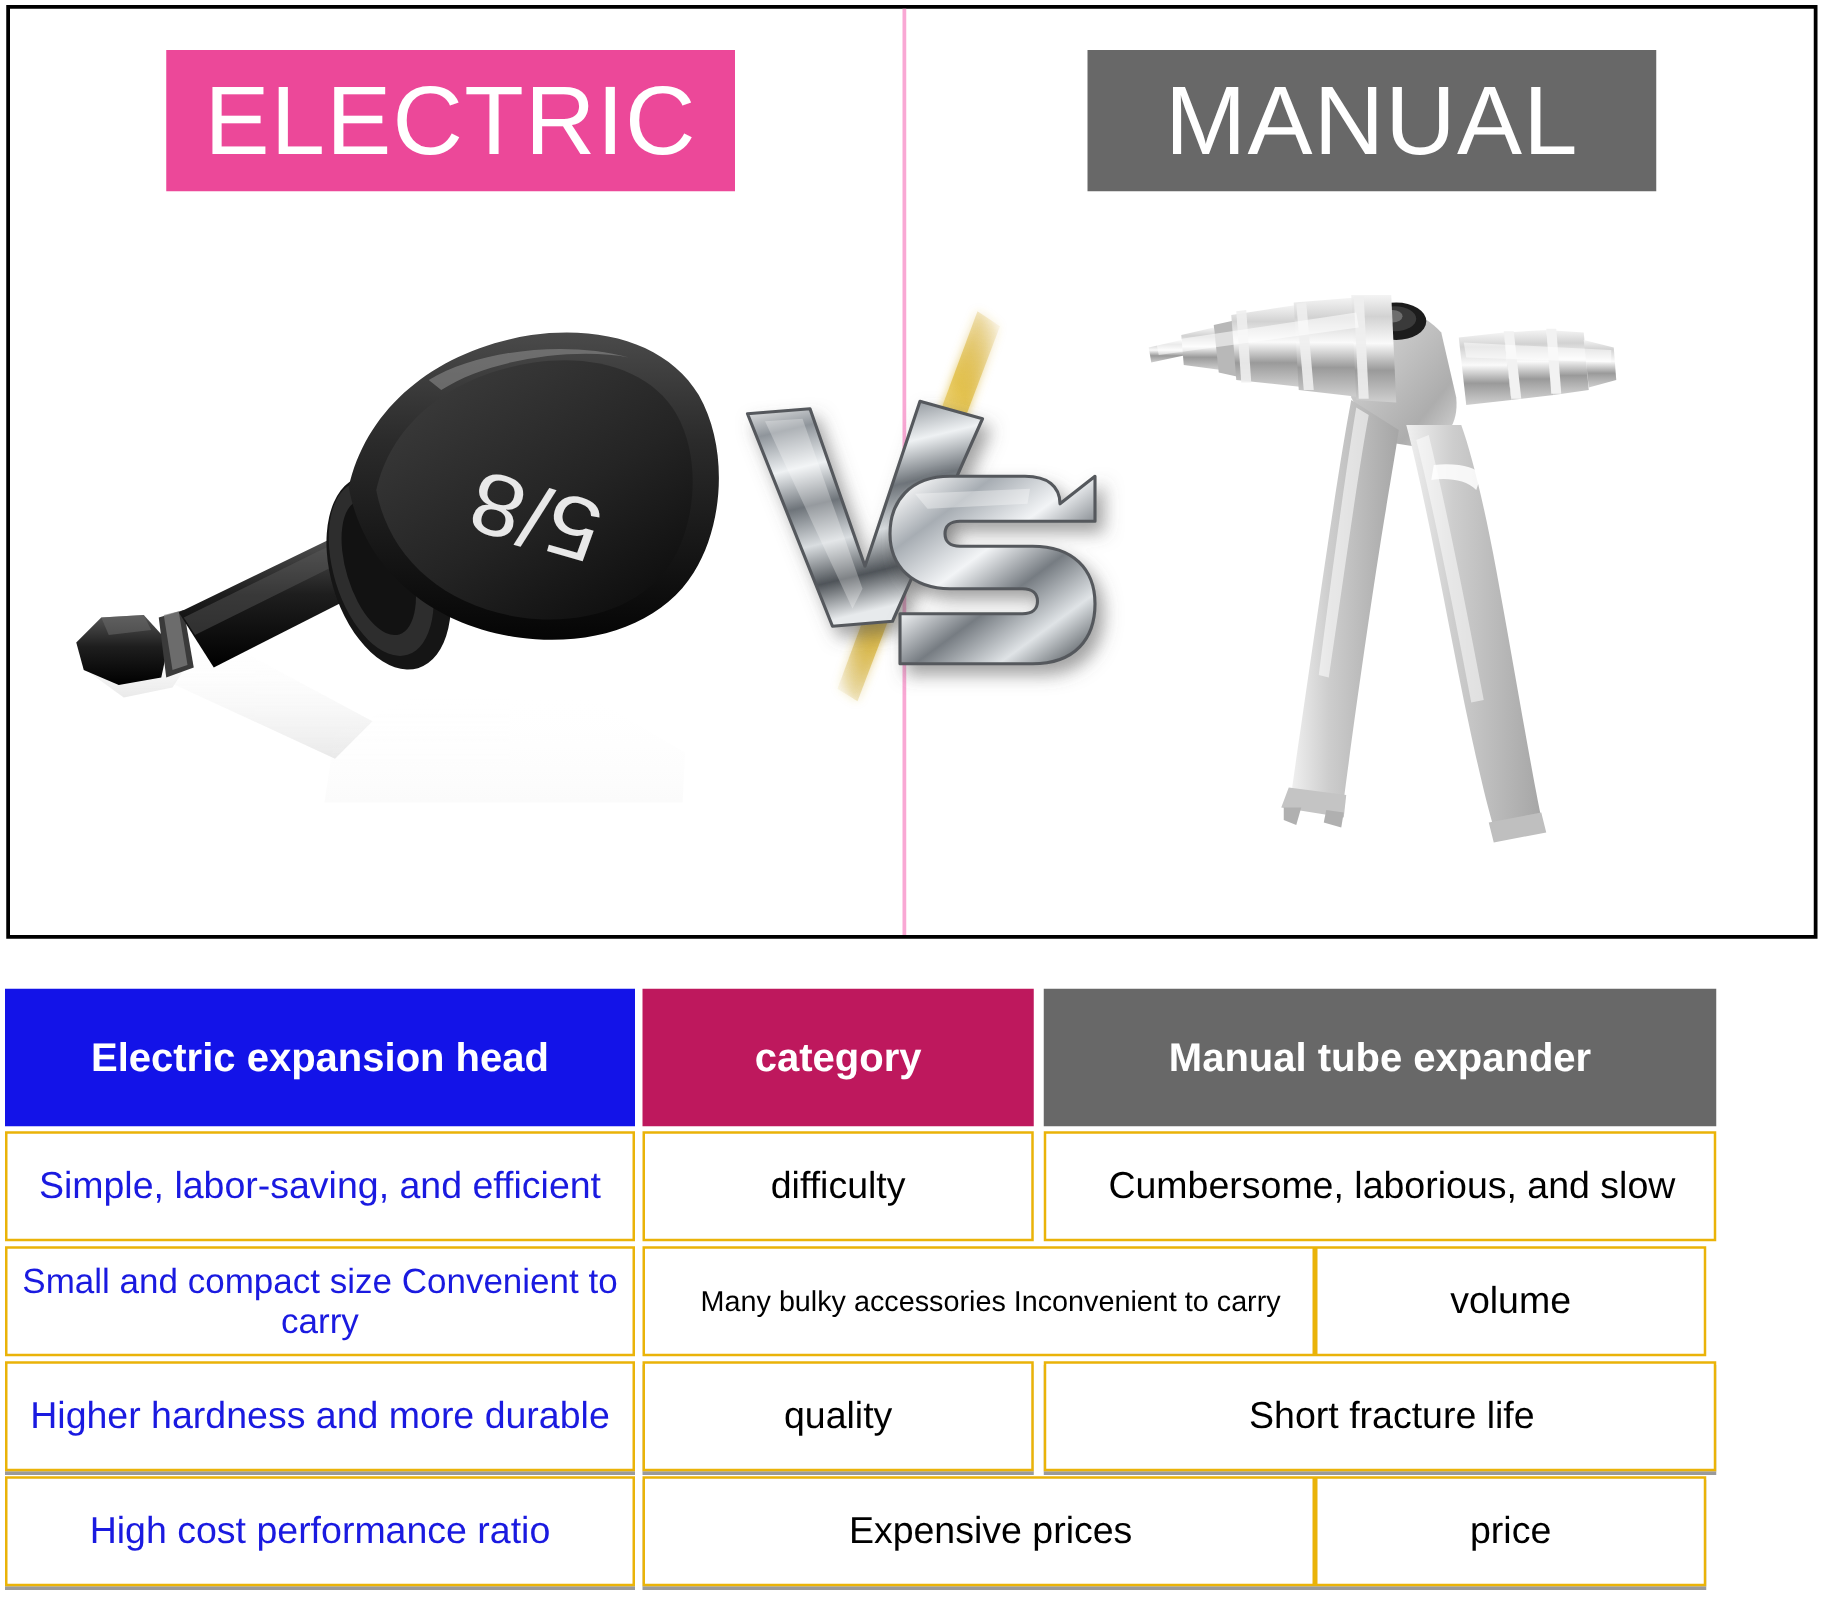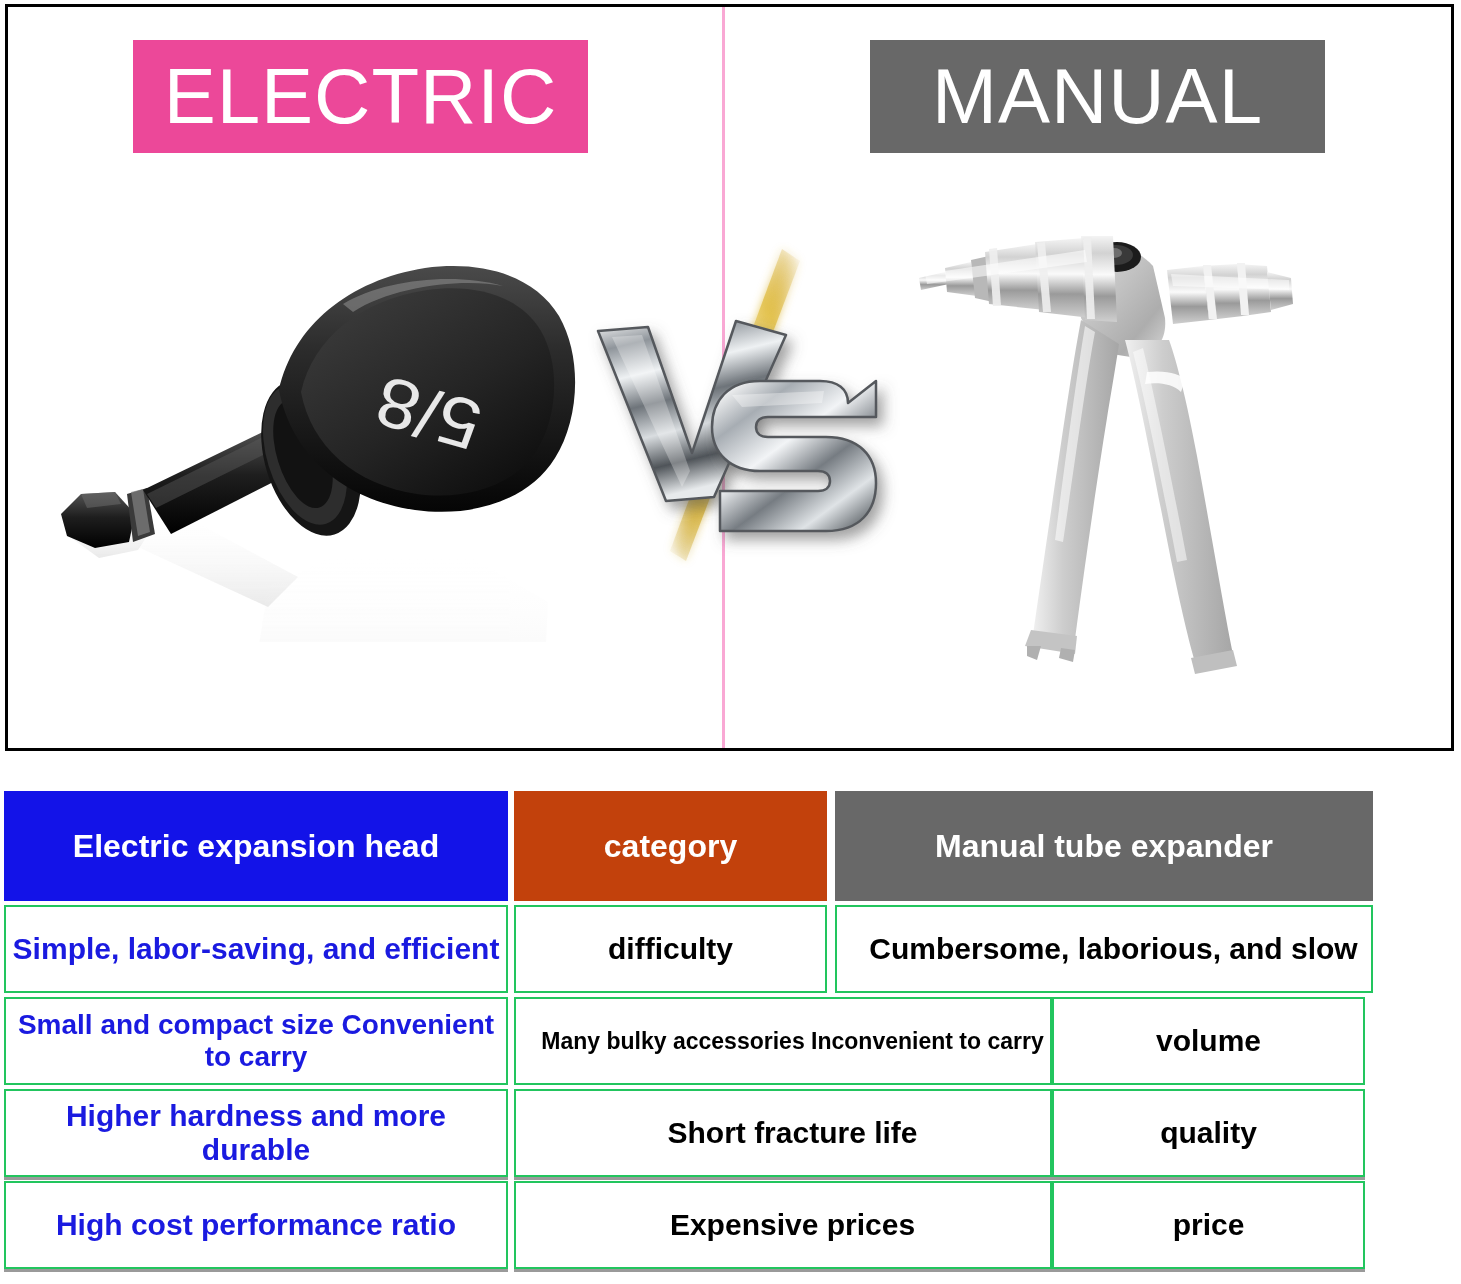--- a/index.html
+++ b/index.html
@@ -85,30 +85,30 @@
 
   
   .header-row{height:110px;}
   .header-row .cell{
     color:#ffffff;
     font-weight:bold;
     font-size:32px;
     letter-spacing:0px;
   }
   #hdr-left {background:#1313e8;}
-  #hdr-mid  {background:#c2410c;}
+  #hdr-mid  {background:#be185d;}
   #hdr-right{background:#686868;}
 
   
   .data-row{height:88px;}
   .data-row .cell{
     background:#ffffff;
-    border:2px solid #22c55e;
+    border:2px solid #eab308;
     font-size:30px;
-    font-weight:700;
+    font-weight:400;
   }
   .data-row .cell.left-cell { color:#1a1ae0; }
   .data-row .cell.mid-cell  { color:#000000; }
   .data-row .cell.right-cell{ color:#000000;padding-left:25px; }
 
   .row-r1 .cell{font-size:30px;}
   .row-r2 .cell.left-cell{font-size:28px;}
   .row-r2 .cell.right-cell{font-size:23px;}
   .row-r3 .cell{font-size:30px;}
   .row-r4 .cell{font-size:30px;}
@@ -356,22 +356,22 @@
   </div>
 
   <div class="table-row data-row row-r2">
     <div class="cell col-left left-cell">Small and compact size Convenient to carry</div>
     <div class="cell col-right right-cell">Many bulky accessories Inconvenient to carry</div>
     <div class="cell col-mid mid-cell">volume</div>
   </div>
 
   <div class="table-row data-row row-r3 shadowed">
     <div class="cell col-left left-cell">Higher hardness and more durable</div>
+    <div class="cell col-mid mid-cell">quality</div>
     <div class="cell col-right right-cell">Short fracture life</div>
-    <div class="cell col-mid mid-cell">quality</div>
   </div>
 
   <div class="table-row data-row row-r4 shadowed">
     <div class="cell col-left left-cell">High cost performance ratio</div>
     <div class="cell col-right right-cell">Expensive prices</div>
     <div class="cell col-mid mid-cell">price</div>
   </div>
 
 </div>
 

